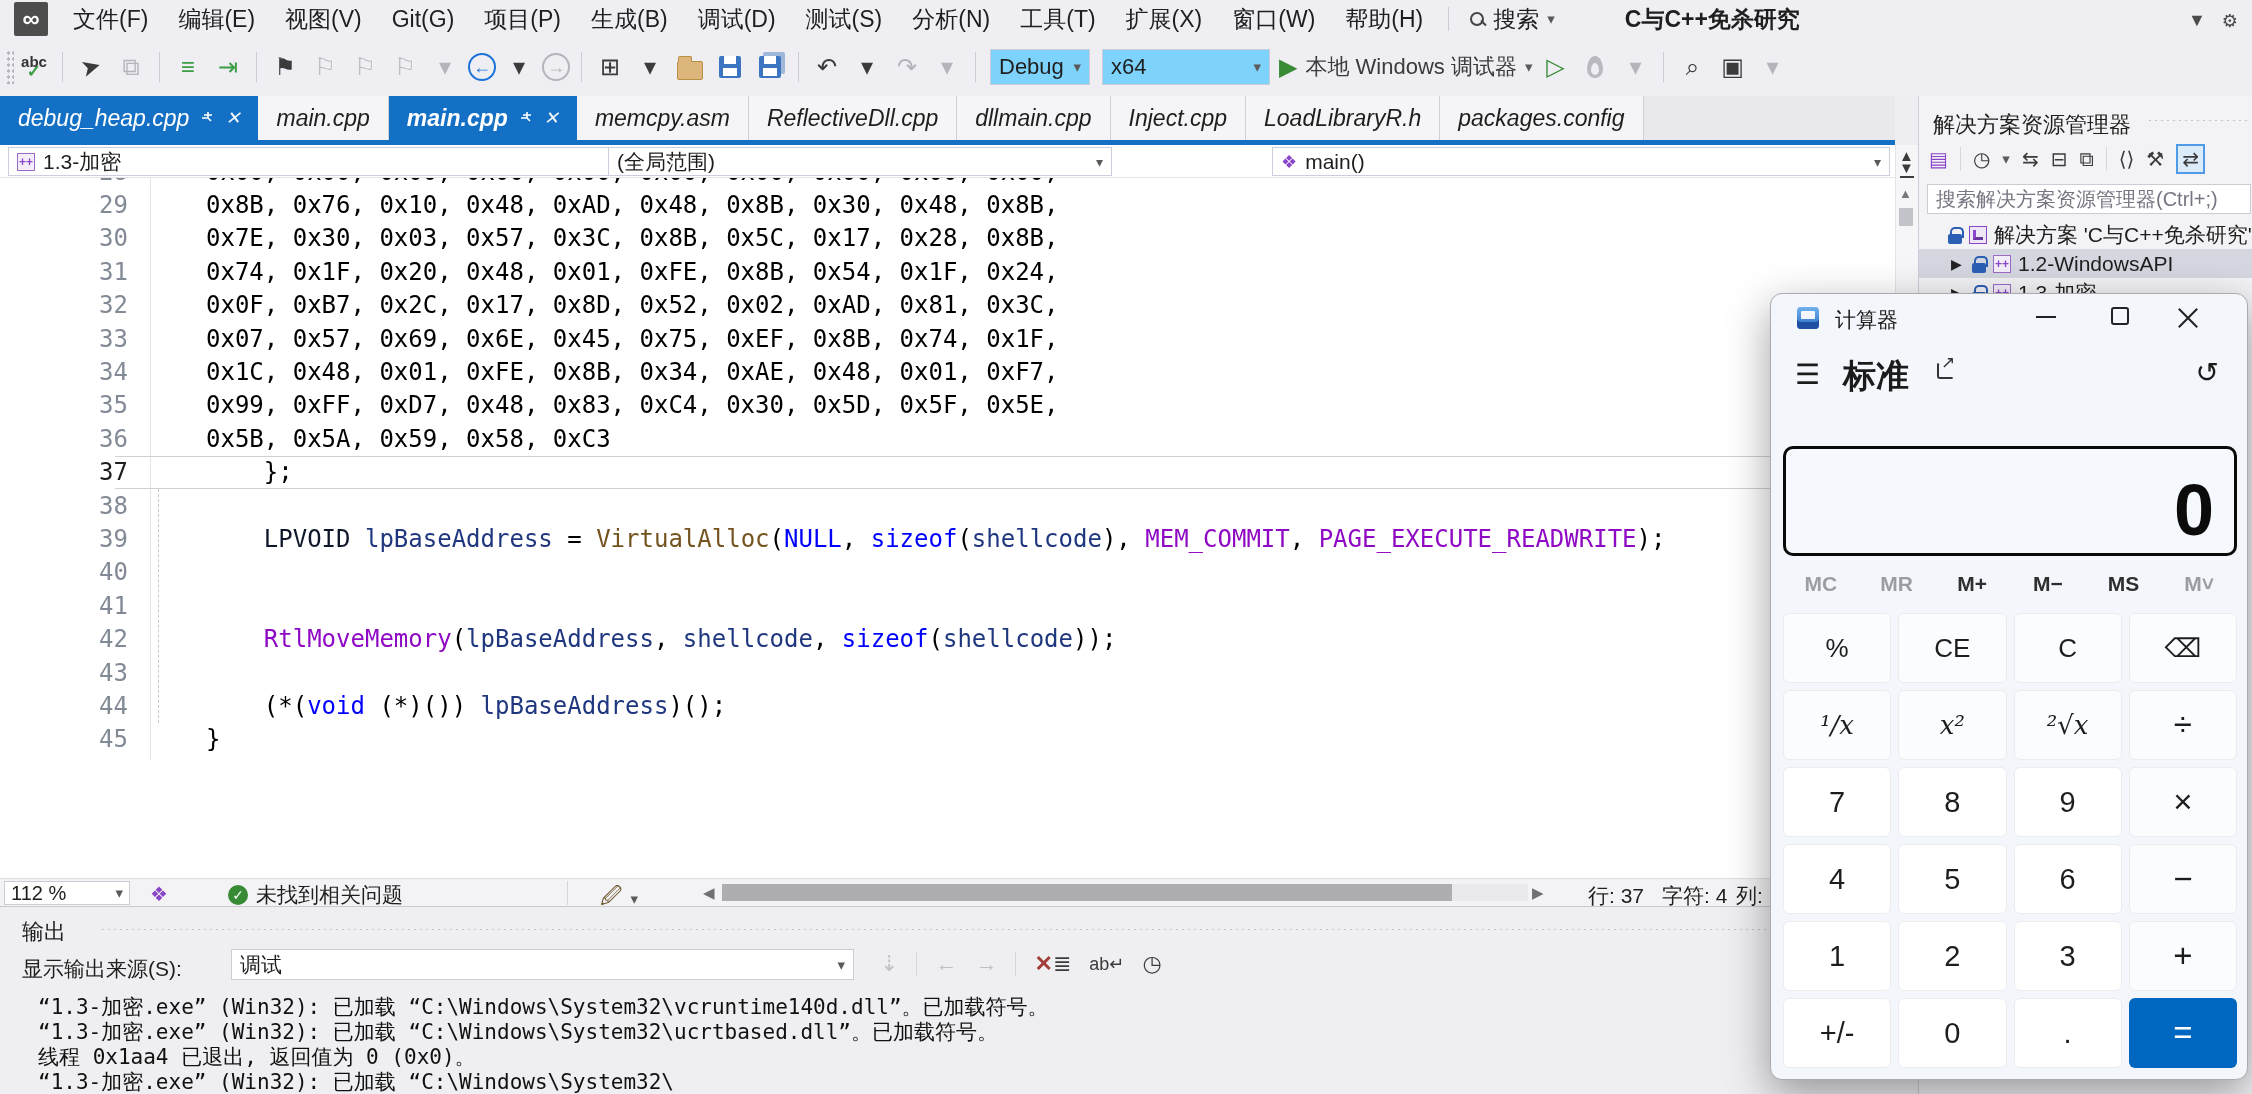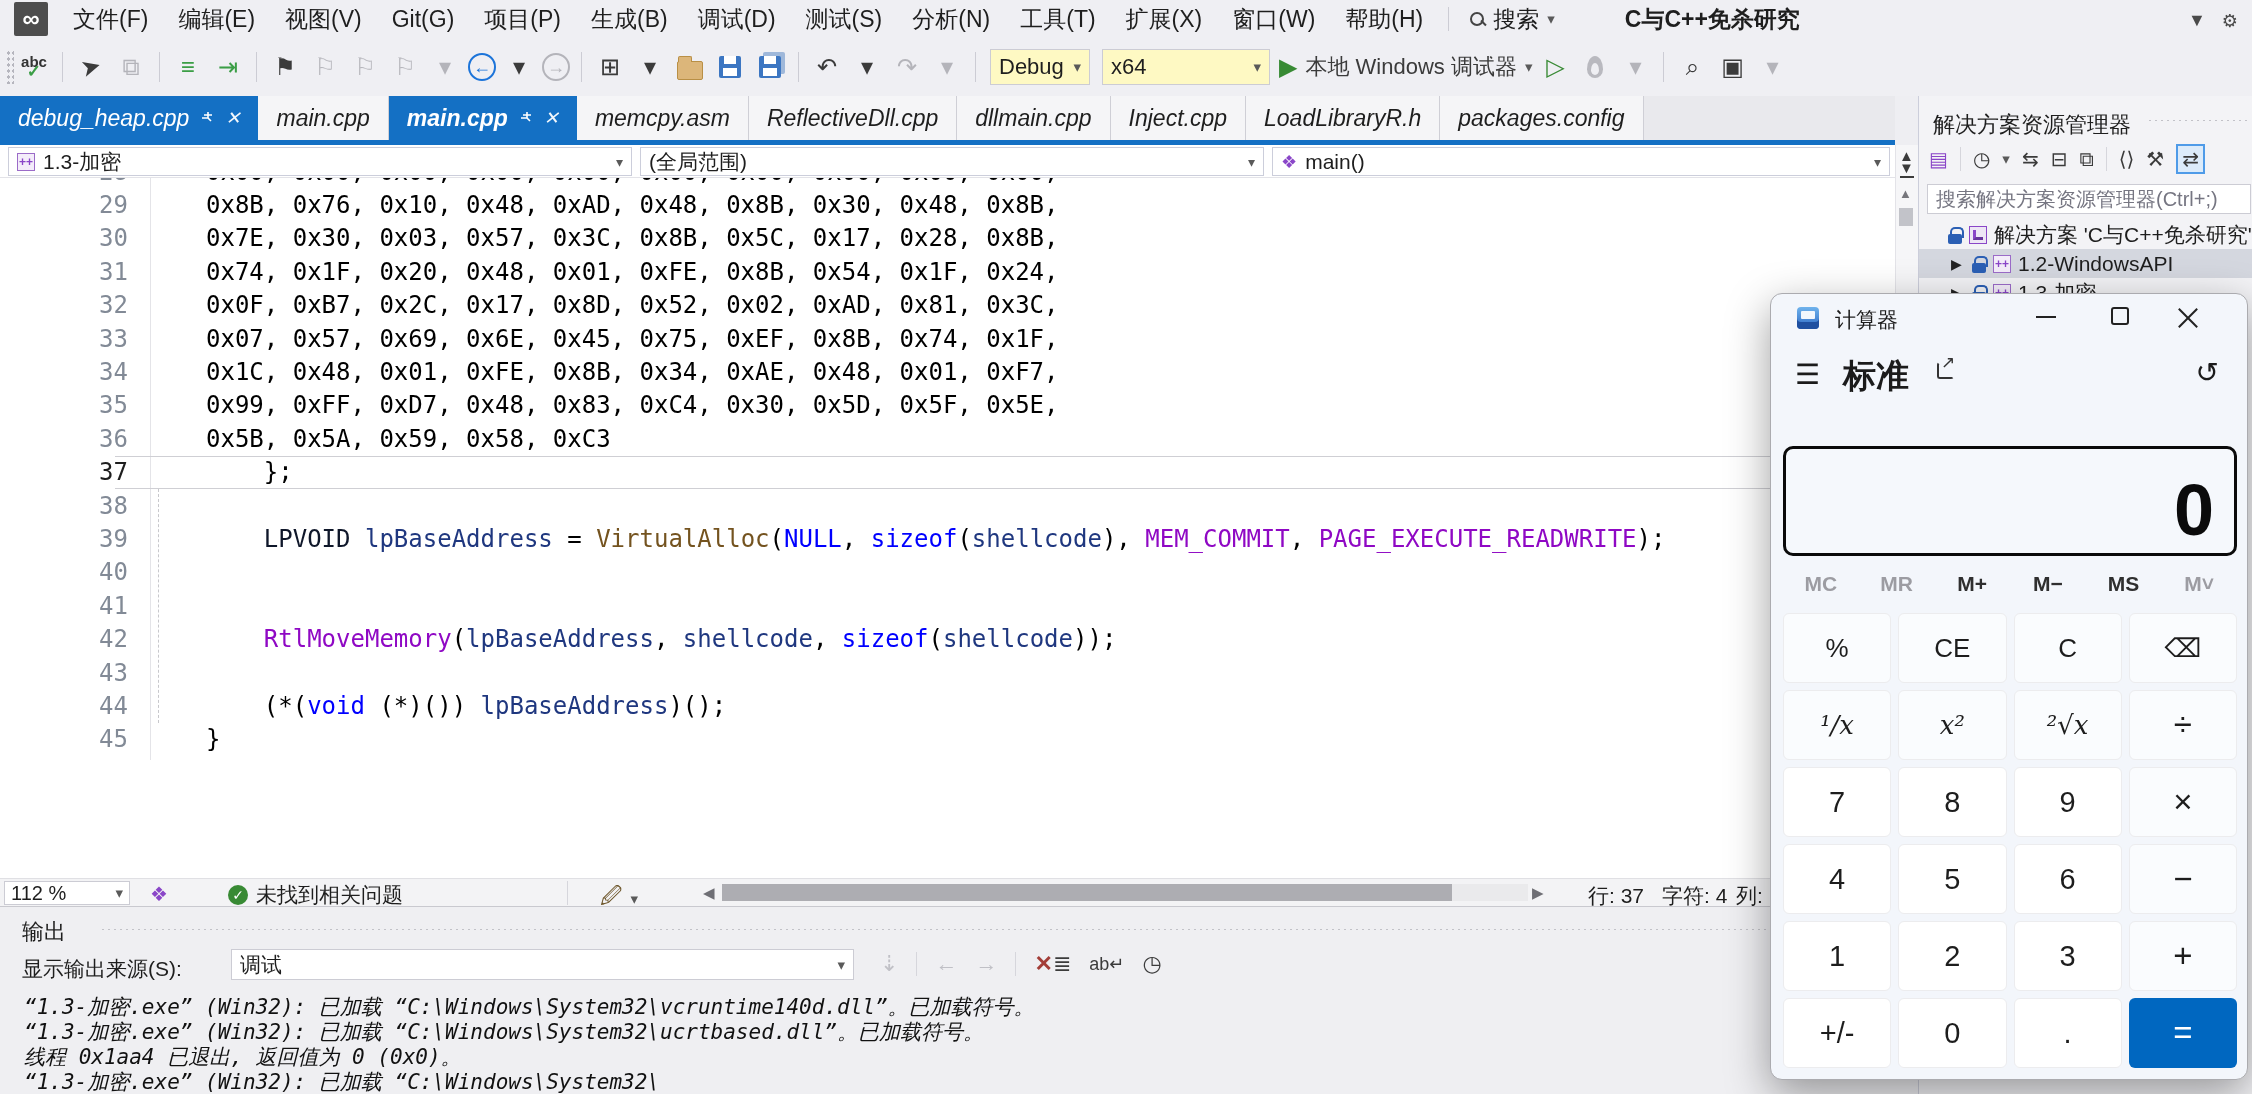--- a/index.html
+++ b/index.html
@@ -28,21 +28,21 @@
   .abc { font-size:15px; font-weight:bold; line-height:10px; text-align:center; color:#333; }
   .abc .ck { color:#3B9E46; font-size:17px; display:block; }
   .green-play { color:#388A34; font-size:24px; }
   .blue { color:#1C74D9; }
   .folder-ico { width:26px; height:19px; background:#DCB67A; border:1px solid #B98F45; border-radius:2px; position:relative; margin-top:6px; }
   .folder-ico::before { content:""; position:absolute; left:0; top:-6px; width:12px; height:5px; background:#DCB67A; border:1px solid #B98F45; border-bottom:none; border-radius:2px 2px 0 0; }
   .floppy { width:22px; height:22px; background:#3C76C2; border-radius:2px; position:relative; }
   .floppy::before { content:""; position:absolute; left:5px; top:0; width:12px; height:8px; background:#fff; }
   .floppy::after { content:""; position:absolute; left:4px; bottom:2px; width:14px; height:8px; background:#fff; }
   .floppy.dbl { box-shadow:4px -4px 0 0 #9FB8DA; }
-  .tb-select { height:36px; background:#fef9c3; border:1px solid #CCCCD4; display:flex; align-items:center; justify-content:space-between; padding:0 8px; font-size:22px; margin:0 6px; }
+  .tb-select { height:36px; background:#7dd3fc; border:1px solid #CCCCD4; display:flex; align-items:center; justify-content:space-between; padding:0 8px; font-size:22px; margin:0 6px; }
   .flame { width:16px; height:22px; background:#B9B9BF; border-radius:50% 50% 50% 50% / 60% 60% 40% 40%; position:relative; }
   .flame::before{ content:""; position:absolute; left:4px; top:7px; width:8px; height:12px; background:#EFEFF3; border-radius:50% 50% 50% 50% / 60% 60% 40% 40%; }
 
   
   .tabbar { position:absolute; left:0; top:96px; width:1895px; height:44px; background:#E9E9ED; display:flex; align-items:stretch;font-style:italic; }
   .tab { display:flex; align-items:center; gap:10px; padding:0 18px; font-size:23px; background:#F5F5F7; border-right:1px solid #CFCFD6; white-space:nowrap; }
   .tab.active { background:#1470C4; color:#fff; border-right:none; }
   .tab.bold .tab-label { font-weight:bold; }
   .tabx { font-size:18px; opacity:.95; }
   .pin-svg { width:16px; height:16px; }
@@ -85,21 +85,21 @@
   
   .output { position:absolute; left:0; top:906px; width:1910px; height:188px; background:#EFEFF2; border-top:1px solid #C9C9CF; }
   .out-title { position:absolute; left:22px; top:10px; font-size:22px; }
   .out-grip { position:absolute; left:100px; top:20px; width:1790px; height:5px; background-image:radial-gradient(#C2C2C8 1.3px, transparent 1.3px); background-size:6px 5px; }
   .out-src-label { position:absolute; left:22px; top:48px; font-size:21px; }
   .out-select { position:absolute; left:231px; top:42px; width:623px; height:31px; background:#fff; border:1px solid #CCCCD4; display:flex; align-items:center; justify-content:space-between; padding:0 8px; font-size:21px; }
   .out-icons { position:absolute; left:880px; top:44px; display:flex; align-items:center; gap:18px; font-size:22px; color:#3B3B3B; }
   .oi-dis { color:#C0C0C6; }
   .oi-sep { width:1px; height:24px; background:#D6D6DC; }
   .clrx { color:#A33E38; font-weight:bold; }
-  .olines { position:absolute; left:0; top:86px; width:1910px; height:102px; overflow:hidden;font-style:italic; }
+  .olines { position:absolute; left:14px; top:86px; width:1910px; height:102px; overflow:hidden; }
   .oline { font-family:"DejaVu Sans Mono", monospace; font-size:21px; height:25px; padding-left:24px; white-space:pre; color:#111; }
 
   
   .vscroll { position:absolute; left:1895px; top:145px; width:23px; height:733px; background:#F6F6F8; border-left:1px solid #E3E3E8; }
   .split-handle { position:absolute; left:1897px; top:150px; width:19px; height:26px; color:#3B3B3B; font-size:15px; text-align:center; line-height:12px; }
   .split-handle::after{ content:""; display:block; margin:2px auto; width:14px; height:2px; background:#3B3B3B; }
   .vsb-up { position:absolute; left:1899px; top:186px; font-size:13px; color:#76767C; }
   .vsb-thumb { position:absolute; left:1899px; top:208px; width:14px; height:18px; background:#C2C3C9; }
 
   .sepanel { position:absolute; left:1918px; top:96px; width:334px; height:998px; background:#F3F3F6; border-left:1px solid #CCCEDB; overflow:hidden; }
@@ -284,21 +284,21 @@
     <span>⚙</span>
   </div>
   <div class="blueline"></div>
 
   <div class="navbar">
     <div class="nav-select" style="left:8px; width:624px;">
       <span class="cpp-ico">++</span>
       <span>1.3-加密</span>
       <span class="nav-arr">▾</span>
     </div>
-    <div class="nav-select" style="left:640px; width:624px;">
+    <div class="nav-select" style="left:608px; width:504px;">
       <span>(全局范围)</span>
       <span class="nav-arr">▾</span>
     </div>
     <div class="nav-select" style="left:1272px; width:618px;">
       <span class="cube">❖</span>
       <span>main()</span>
       <span class="nav-arr">▾</span>
     </div>
   </div>
 

